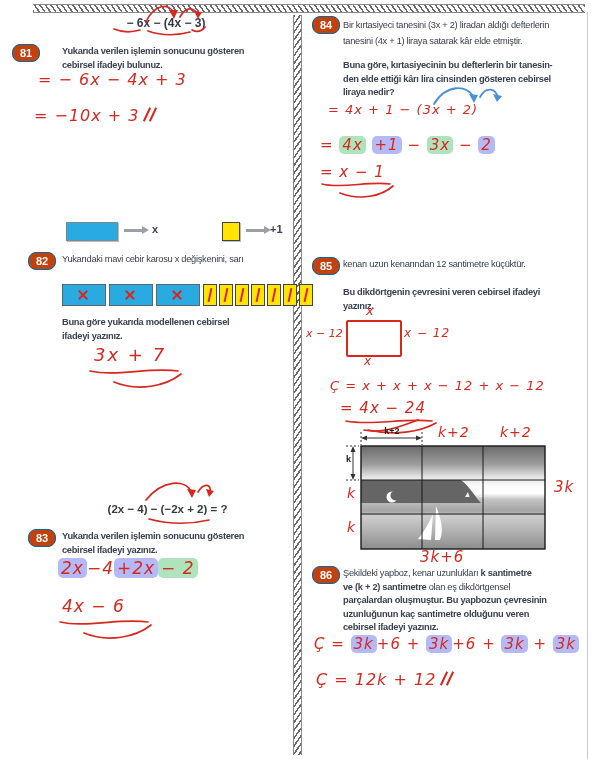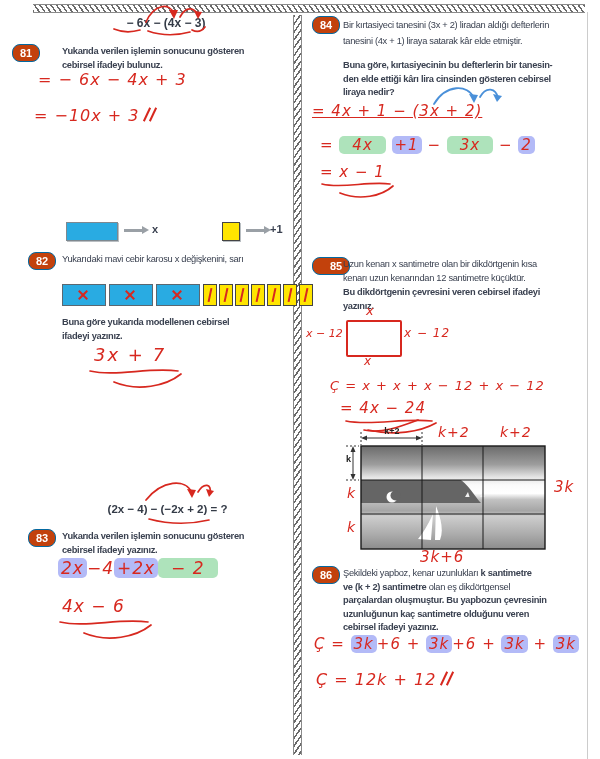--- a/index.html
+++ b/index.html
@@ -29,21 +29,21 @@
   .qtext{font-size:9.3px;line-height:13.5px;letter-spacing:-0.3px;white-space:nowrap;}
   .qbold{font-weight:bold;}
   .expr{font-weight:bold;font-size:12px;color:#343b47;white-space:nowrap;}
   .plabel{font-size:9px;font-weight:bold;color:#222222;white-space:nowrap;}
   
   .hw{
     color:#D7281F;font-family:"DejaVu Sans",sans-serif;font-style:italic;
     letter-spacing:1px;white-space:nowrap;
   }
   .hl-blue{background:#B3BAF7;border-radius:5px;padding:0 3px;}
-  .hl-green{background:#AEE3BB;border-radius:5px;padding:0 13px;}
+  .hl-green{background:#AEE3BB;border-radius:5px;padding:0 3px;}
   
   .dslash{display:inline-block;width:13px;height:16px;position:relative;margin-left:4px;vertical-align:-2px;}
   .dslash::before,.dslash::after{content:"";position:absolute;top:0;width:2px;height:15px;background:#D7281F;transform:rotate(25deg);}
   .dslash::before{left:3px}.dslash::after{left:9px}
   
   .tile-row{display:flex;align-items:center;}
   .tile-blue{width:42px;height:20px;background:#29ABE2;border:1px solid #5b6770;margin-right:3px;position:relative;}
   .tile-yellow{width:12px;height:20px;background:#FFE500;border:1px solid #444444;margin-right:2px;position:relative;}
   .xmark{position:absolute;inset:0;}
   .xmark::before,.xmark::after{content:"";position:absolute;left:19px;top:4px;width:2px;height:12px;background:#D7281F;}
@@ -180,33 +180,32 @@
   <div>Buna göre, kırtasiyecinin bu defterlerin bir tanesin-</div>
   <div>den elde ettiği kârı lira cinsinden gösteren cebirsel</div>
   <div>liraya nedir?</div>
 </div>
 <svg class="abs" style="left:428px;top:82px;" width="80" height="26">
   <path class="bstroke" d="M6,22 C18,2 40,2 46,16"></path>
   <polygon points="41,12 50,13 46,21" fill="#4A90D9"></polygon>
   <path class="bstroke" d="M52,15 C58,4 68,6 70,16"></path>
   <polygon points="65,12 74,14 69,20" fill="#4A90D9"></polygon>
 </svg>
-<div class="abs hw" style="left:312px;top:102px;font-size:15px;text-decoration:underline;">= 4x + 1 − (3x + 2)</div>
+<div class="abs hw" style="left:328px;top:102px;font-size:13px;">= 4x + 1 − (3x + 2)</div>
 <div class="abs hw" style="left:320px;top:136px;font-size:15px;">
   <span>= </span><span class="hl-green">4x</span> <span class="hl-blue">+1</span><span> − </span><span class="hl-green">3x</span><span> − </span><span class="hl-blue">2</span>
 </div>
 <div class="abs hw" style="left:320px;top:163px;font-size:15px;">= x − 1</div>
 <svg class="abs" style="left:320px;top:180px;" width="76" height="22">
   <path class="rstroke" d="M2,4 C22,9 48,1 70,4"></path>
   <path class="rstroke" d="M20,13 C40,21 62,16 73,6"></path>
 </svg>
 
-<div class="abs badge" style="left:312px;top:257px;padding-left:10px;">85</div>
+<div class="abs badge" style="left:312px;top:257px;">85</div>
 <div class="abs qtext" style="left:343px;top:258px;">
-  <div>Uzun kenarı x santimetre olan bir dikdörtgenin kısa</div>
   <div>kenarı uzun kenarından 12 santimetre küçüktür.</div>
 </div>
 <div class="abs qtext qbold" style="left:343px;top:286px;">
   <div>Bu dikdörtgenin çevresini veren cebirsel ifadeyi</div>
   <div>yazınız.</div>
 </div>
 <div class="abs hw" style="left:366px;top:303px;font-size:13px;">x</div>
 <div class="abs red-rect" style="left:346px;top:320px;"></div>
 <div class="abs hw" style="left:306px;top:327px;font-size:11px;letter-spacing:0;">x − 12</div>
 <div class="abs hw" style="left:404px;top:326px;font-size:12px;">x − 12</div>

